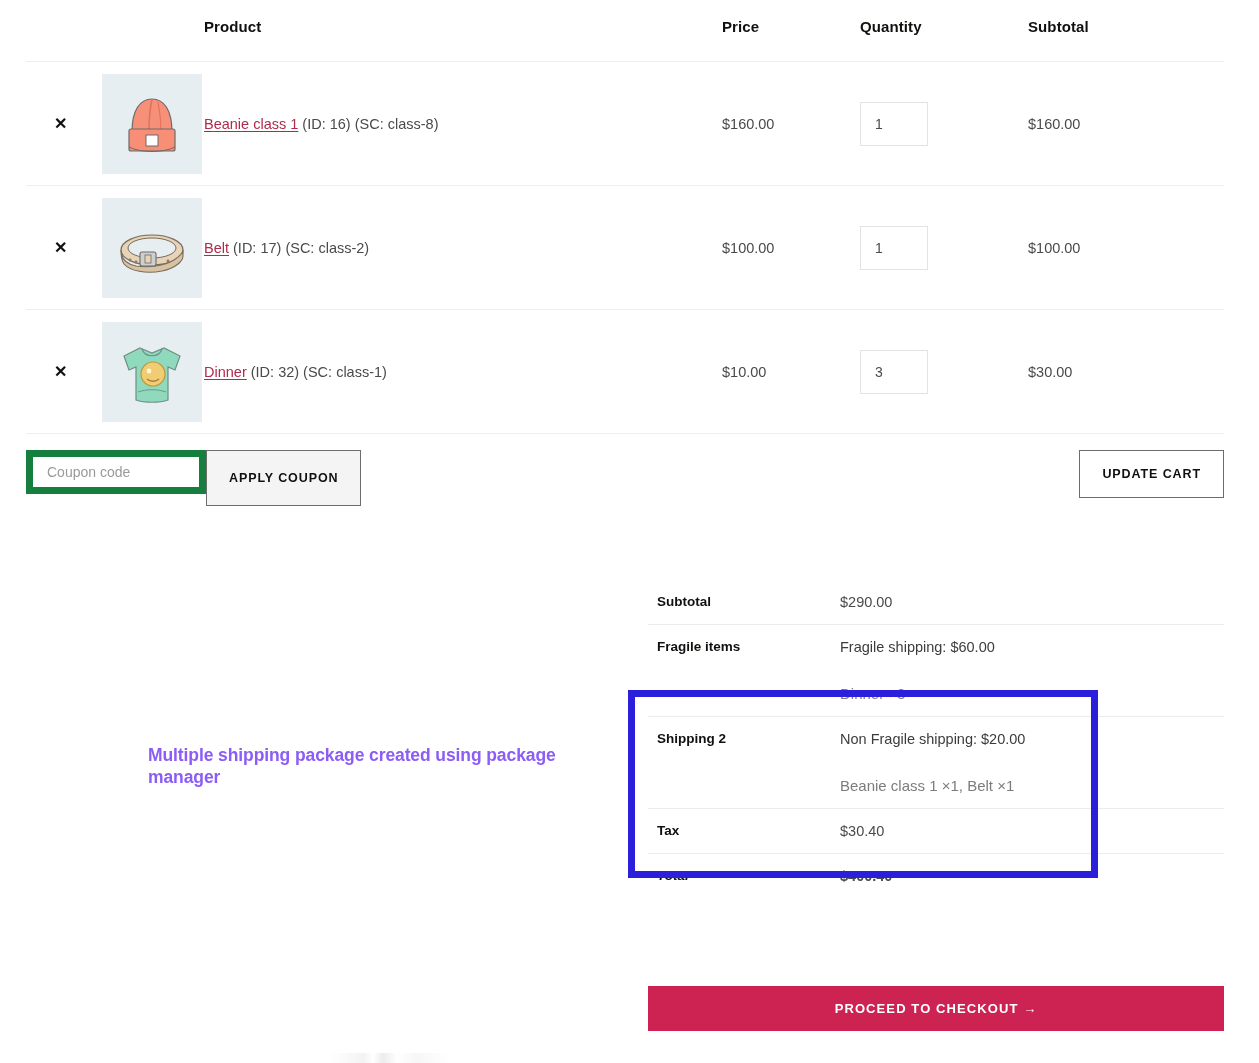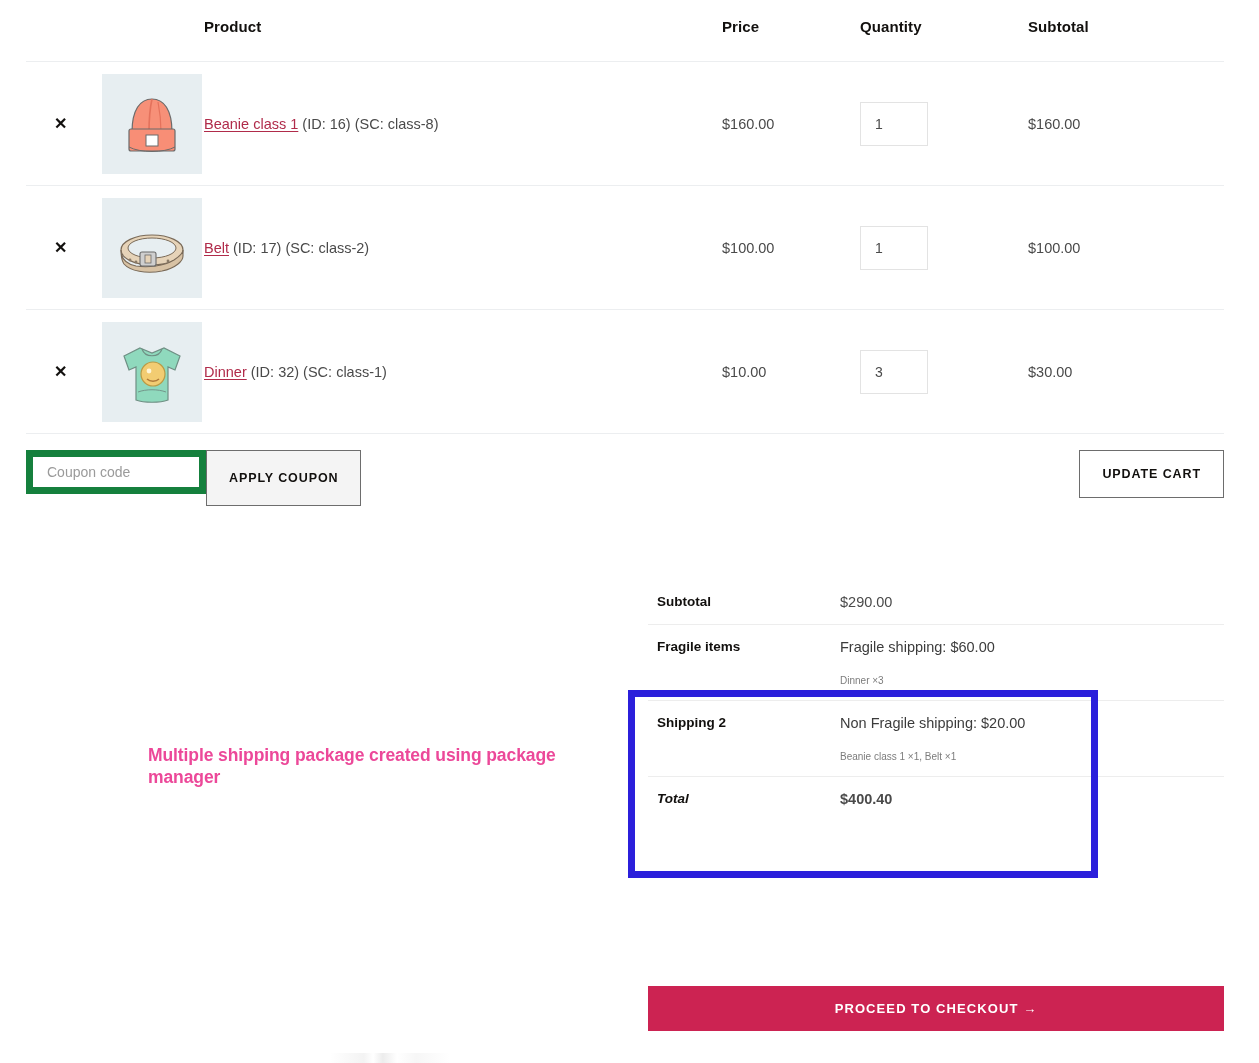--- a/index.html
+++ b/index.html
@@ -180,23 +180,23 @@
   }
   .totals-table td {
     font-size: 14.5px;
     color: #4a4a4a;
     vertical-align: top;
     padding: 14px 0 14px 0;
   }
   .tr-line td, .tr-line th { border-bottom: 1px solid #ededed; }
   .ship-amount { font-size: 14.5px; color: #3c3c3c; }
   .ship-items {
-    font-size: 10px;
+    font-size: 15px;
     color: #7c7c7c;
-    margin-top: 20px;
+    margin-top: 30px;
   }
   .total-value { font-weight: bold; color: #12100e; font-size: 15.5px; }
   .total-row th { font-size: 13.5px; font-style: italic; }
 
   
   .highlight-box {
     position: absolute;
     left: 628px;
     top: 690px;
     width: 470px;
@@ -205,21 +205,21 @@
     pointer-events: none;
   }
 
   .annotation {
     position: absolute;
     left: 148px;
     top: 744px;
     width: 480px;
     font-size: 17.5px;
     font-weight: bold;
-    color: #ec4899;
+    color: #8b5cf6;
     line-height: 1.28;
     letter-spacing: -0.1px;
   }
 
   .checkout-btn {
     position: absolute;
     left: 648px;
     top: 986px;
     width: 576px;
     height: 45px;
@@ -378,20 +378,24 @@
           <div class="ship-items">Dinner ×3</div>
         </td>
       </tr>
       <tr class="tr-line">
         <th>Shipping 2</th>
         <td>
           <div class="ship-amount">Non Fragile shipping: $20.00</div>
           <div class="ship-items">Beanie class 1 ×1, Belt ×1</div>
         </td>
       </tr>
+      <tr class="tr-line">
+        <th>Tax</th>
+        <td>$30.40</td>
+      </tr>
       <tr class="total-row">
         <th>Total</th>
         <td class="total-value">$400.40</td>
       </tr>
     </tbody>
   </table>
 </div>
 
 <div class="highlight-box"></div>
 

